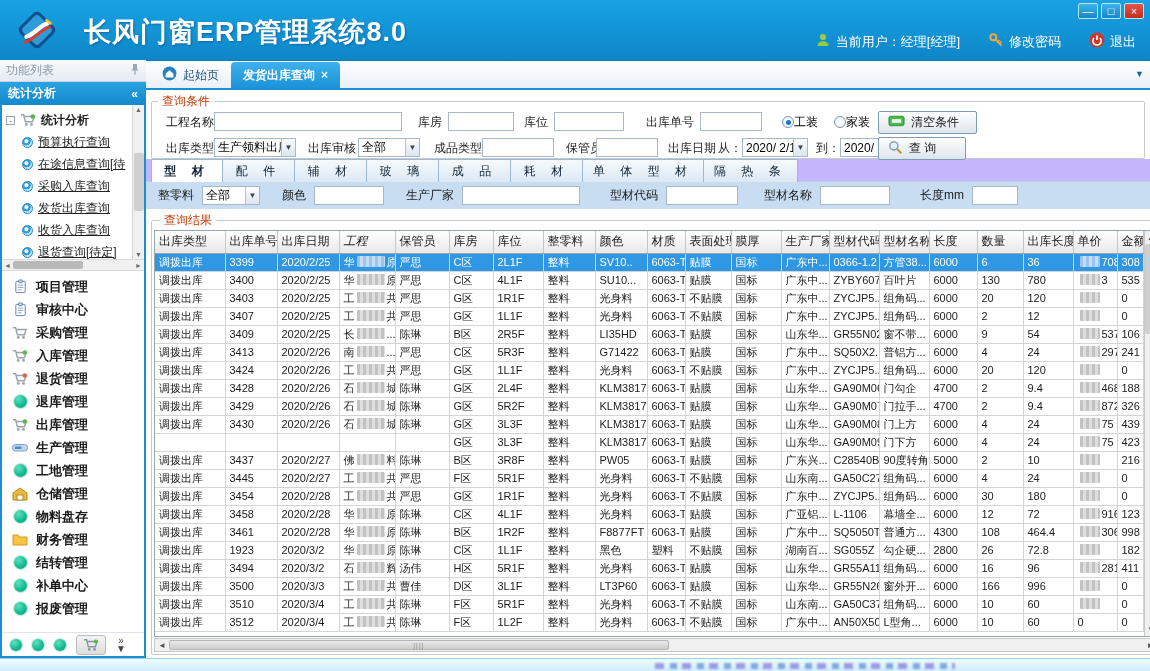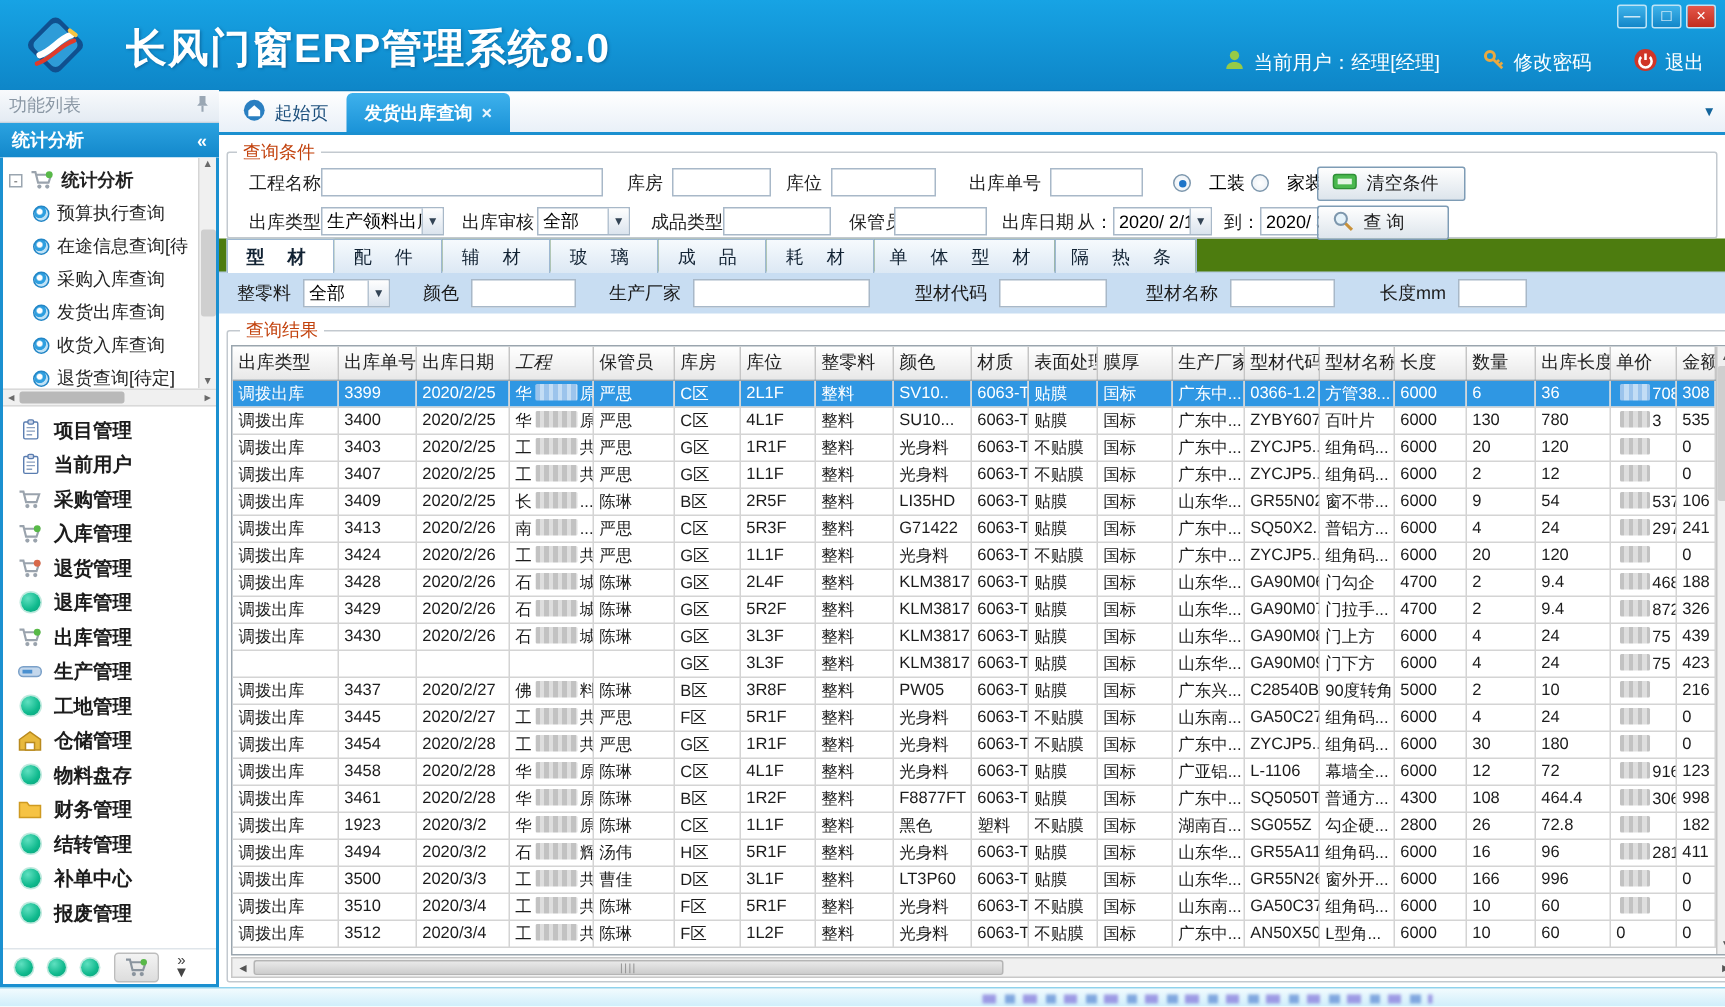--- a/index.html
+++ b/index.html
@@ -23,21 +23,21 @@
 
   
   .sidebar { width:146px; flex:0 0 auto; display:flex; flex-direction:column; background:#fff; }
   .sb-header { height:22px; background:linear-gradient(#f8fafc,#e4ebf3); border-bottom:1px solid #c8d4e0; color:#8b98a5; display:flex; align-items:center; justify-content:space-between; padding:0 6px; font-size:12px; }
   .sb-section { height:23px; background:linear-gradient(#2ba2e0,#1388cb); color:#fff; font-weight:bold; display:flex; align-items:center; justify-content:space-between; padding:0 8px; font-size:12px; }
   .sb-section .collapse { font-weight:bold; cursor:pointer; }
   .sb-panel { flex:1; border:2px solid #1b90d0; border-top:none; display:flex; flex-direction:column; min-height:0; background:#fff; }
   .tree-wrap { height:154px; position:relative; overflow:hidden; flex:0 0 auto; }
   ul.tree { list-style:none; padding:4px 0 0 4px; }
   .tree li { height:22px; display:flex; align-items:center; gap:5px; white-space:nowrap; overflow:hidden; font-size:12px; color:#222; cursor:pointer; }
-  .tree li.child { padding-left:16px; }
+  .tree li.child { padding-left:16px;text-decoration:underline; }
   .exp { width:9px; height:9px; border:1px solid #9aa5b0; background:#fff; font-size:8px; line-height:7px; text-align:center; color:#555; flex:0 0 auto; }
   .dot { width:11px; height:11px; border-radius:50%; flex:0 0 auto; background:radial-gradient(circle at 38% 35%, #fff 0 1.5px, #2e9fe0 2.5px 4px, #bfe2f6 4.5px); border:1px solid #2386c6; }
   .tree-vsb { position:absolute; right:0; top:0; bottom:0; width:12px; background:#f0f0f0; border-left:1px solid #d5d5d5; font-size:7px; color:#6a6a6a; display:flex; flex-direction:column; align-items:center; justify-content:space-between; padding:1px 0; }
   .tree-vsb .thumb { flex:0 0 58px; width:10px; background:#cfcfcf; border-radius:2px; }
   .hsb-mini { height:12px; background:#f0f0f0; border-top:1px solid #d9d9d9; border-bottom:1px solid #d9d9d9; display:flex; align-items:center; font-size:7px; color:#6a6a6a; padding:0 2px; gap:2px; flex:0 0 auto; }
   .hsb-mini .thumb { height:8px; width:70px; background:#b9b9b9; border-radius:2px; }
   ul.modules { list-style:none; flex:1; overflow:hidden; padding-top:4px; }
   .modules li { height:23px; display:flex; align-items:center; gap:8px; padding-left:10px; font-weight:bold; font-size:13px; color:#1c1c1c; cursor:pointer; }
   .mod-circle { width:13px; height:13px; border-radius:50%; background:radial-gradient(circle at 35% 30%, #5fe0c0, #0fb98d 60%, #0a9e77); box-shadow:0 0 0 1px #bfe9de; display:inline-block; }
   .sb-strip { height:24px; flex:0 0 auto; border-top:1px solid #dfe5ea; display:flex; align-items:center; gap:10px; padding:0 8px; }
@@ -55,27 +55,27 @@
 
   
   fieldset.gb { border:1px solid #c3c9cf; border-radius:2px; margin:3px 5px 0 5px; position:relative; }
   fieldset.gb legend { font-size:12px; color:#c2410c; padding:0 4px; margin-left:6px; }
   .gb.query { height:66px; flex:0 0 auto; }
   .lbl { position:absolute; font-size:12px; color:#222; height:20px; line-height:20px; white-space:nowrap; }
   .inp { position:absolute; height:19px; border:1px solid #a8b8c8; background:#fff; font-size:12px; line-height:17px; padding:0 3px; }
   .combo { position:absolute; height:19px; border:1px solid #a8b8c8; background:#fff; font-size:12px; display:flex; align-items:center; cursor:pointer; }
   .combo .val { flex:1; padding:0 3px; white-space:nowrap; overflow:hidden; }
   .combo .arr { width:14px; align-self:stretch; background:linear-gradient(#fefefe,#dbe4ee); border-left:1px solid #b6c4d2; font-size:8px; color:#345; display:flex; align-items:center; justify-content:center; }
-  .radio { position:absolute; display:flex; align-items:center; gap:12px; height:20px; cursor:pointer; font-size:12px; }
+  .radio { position:absolute; display:flex; align-items:center; gap:0; height:20px; cursor:pointer; font-size:12px; }
   .rb { width:12px; height:12px; border-radius:50%; border:1px solid #7d97ad; background:radial-gradient(#fff,#e8eef4); position:relative; }
   .radio.on .rb::after { content:""; position:absolute; left:3px; top:3px; width:5px; height:5px; border-radius:50%; background:#1d74c8; }
   .btn { position:absolute; height:23px; border:1px solid #7e9cb5; background:linear-gradient(#fefefe,#dde5ec); border-radius:2px; font-size:12px; color:#1a1a1a; display:flex; align-items:center; gap:6px; padding:0 9px; cursor:pointer; }
 
   
-  .mat-tabs { height:23px; flex:0 0 auto; display:flex; padding-left:5px; border-bottom:1px solid #b9cfe4; background:#4d7c0f; }
+  .mat-tabs { height:23px; flex:0 0 auto; display:flex; padding-left:5px; border-bottom:1px solid #b9cfe4; background:#c4b5fd; }
   .mtab { min-width:72px; padding:0 10px; height:23px; line-height:22px; text-align:center; font-size:12px; color:#123; border:1px solid #9db8d2; border-bottom:none; background:linear-gradient(#f6fafd,#dce8f4); cursor:pointer; letter-spacing:6px; white-space:nowrap; }
   .mtab + .mtab { border-left:none; }
   .mtab.active { background:#fff; font-weight:bold; }
   .filter-band { height:27px; flex:0 0 auto; background:#c8ddf2; display:flex; align-items:center; gap:8px; padding:0 12px; }
   .filter-band .flbl { font-size:12px; color:#1a1a1a; white-space:nowrap; }
   .filter-band .finp { height:19px; border:1px solid #a8b8c8; background:#fff; }
   .fcombo { height:19px; border:1px solid #a8b8c8; background:#fff; display:flex; align-items:center; font-size:12px; cursor:pointer; }
   .fcombo .val { flex:1; padding:0 3px; }
   .fcombo .arr { width:14px; align-self:stretch; background:linear-gradient(#fefefe,#dbe4ee); border-left:1px solid #b6c4d2; font-size:8px; display:flex; align-items:center; justify-content:center; color:#345; }
 
@@ -239,21 +239,21 @@
               <span>项目管理</span>
             </li>
             <li>
               <span style="width: 16px; display: inline-flex; justify-content: center;">
                 <svg width="15" height="15" viewBox="0 0 16 16">
                   <rect x="3" y="2.5" width="10" height="12" rx="1" fill="#fff" stroke="#5a7db0"></rect>
                   <rect x="6" y="1" width="4" height="3" rx="1" fill="#cfd8ea" stroke="#5a7db0"></rect>
                   <path d="M5 6.5h6M5 9h6M5 11.5h4" stroke="#8aa0c0"></path>
                 </svg>
               </span>
-              <span>当前用户</span>
+              <span>审核中心</span>
             </li>
             <li>
               <span style="width: 16px; display: inline-flex; justify-content: center;">
                 <svg width="16" height="14" viewBox="0 0 18 16">
                   <path d="M1 2h3l2 8h8l2-6H5" fill="none" stroke="#9aa3ad" stroke-width="1.6"></path>
                   <circle cx="7" cy="13" r="1.6" fill="#9aa3ad"></circle>
                   <circle cx="13" cy="13" r="1.6" fill="#9aa3ad"></circle>
                 </svg>
               </span>
               <span>采购管理</span>

